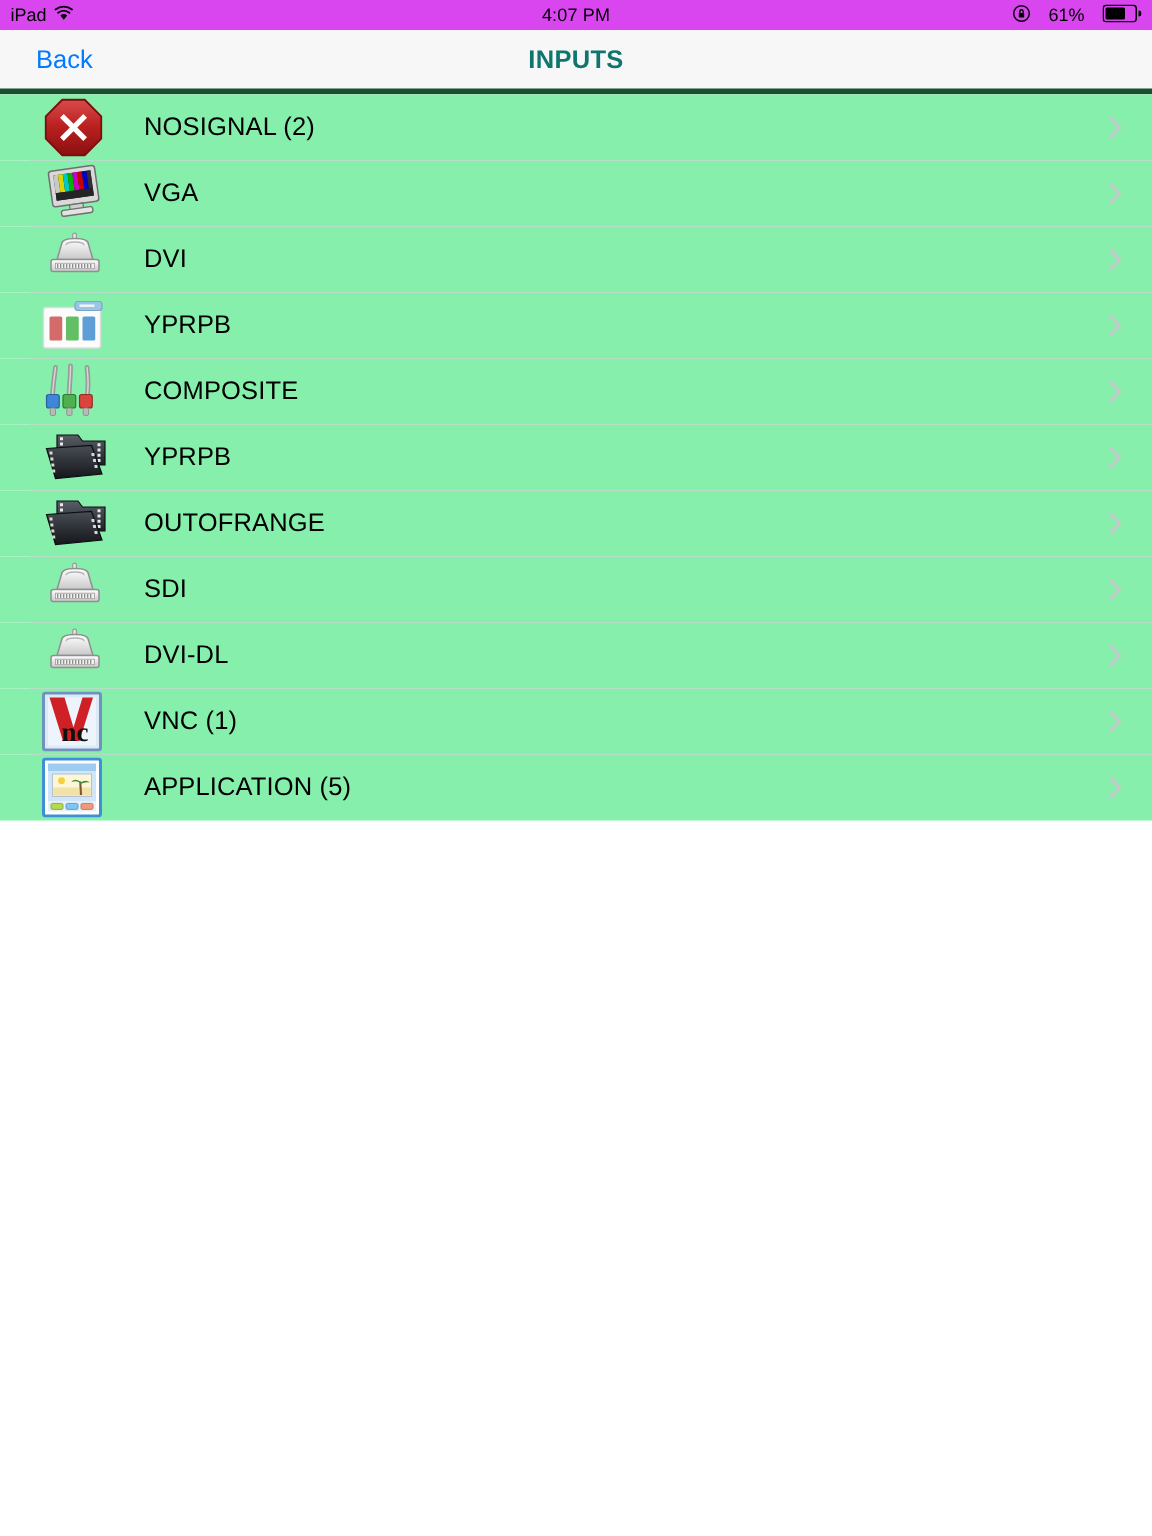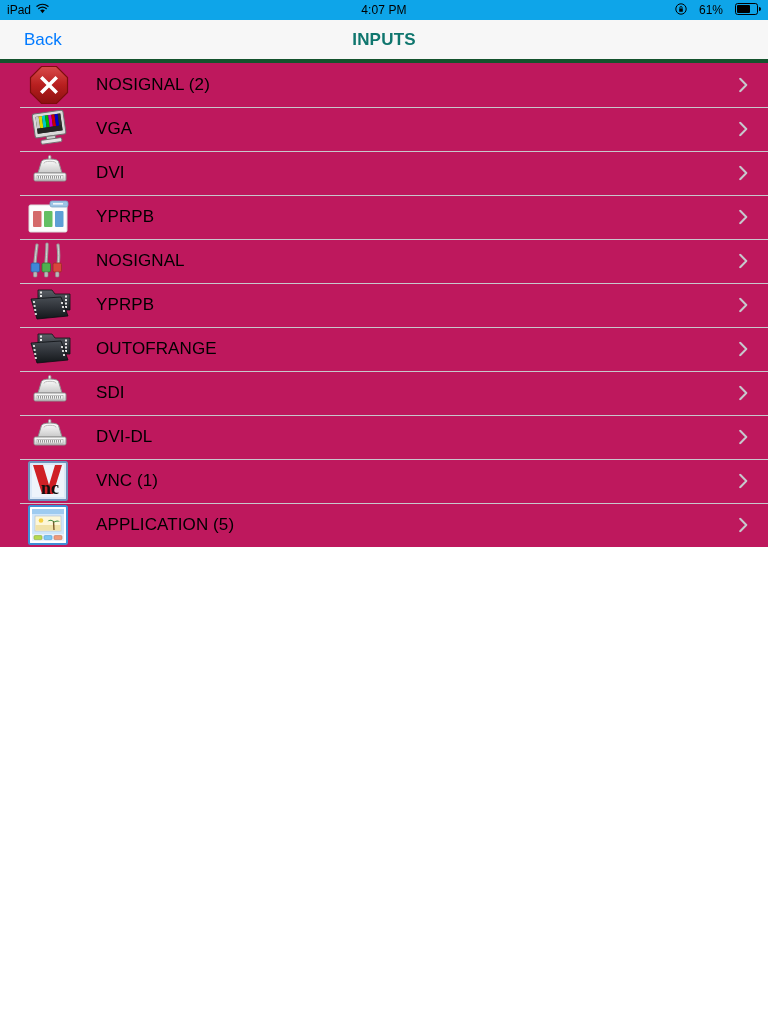--- a/index.html
+++ b/index.html
@@ -17,21 +17,21 @@
     overflow: hidden;
     background: #ffffff;
   }
 
   
   .statusbar {
     position: absolute;
     top: 0; left: 0;
     width: 768px;
     height: 20px;
-    background: #0ea5e9;
+    background: #d946ef;
     display: flex;
     align-items: center;
     font-size: 12px;
     color: #000;
     padding: 8px 7px;
   }
   .sb-left { display: flex; align-items: center; gap: 5px; flex: 0 0 auto; }
   .sb-center {
     position: absolute;
     left: 0; right: 0;
@@ -92,21 +92,21 @@
     position: absolute;
     top: 63px; left: 0;
     width: 768px;
     background: #ffffff;
   }
   .row {
     position: relative;
     height: 44px;
     display: flex;
     align-items: center;
-    background: #be185d;
+    background: #86efac;
     cursor: pointer;
   }
   .row + .row::before {
     content: "";
     position: absolute;
     top: 0; left: 20px; right: 0;
     height: 1px;
     background: #c8c7cc;
   }
   .row-icon {
@@ -300,21 +300,21 @@
           <path d="M30 4 C31 12 31 18 30 24" stroke="#d6d6d6"></path>
         </g>
         <rect x="3" y="22" width="8.5" height="9" rx="1.5" fill="#3f86d8" stroke="#2a5f9e" stroke-width="0.8"></rect>
         <rect x="14" y="22" width="8.5" height="9" rx="1.5" fill="#4fb04f" stroke="#2f7a2f" stroke-width="0.8"></rect>
         <rect x="25" y="22" width="8.5" height="9" rx="1.5" fill="#d9453d" stroke="#9c2a24" stroke-width="0.8"></rect>
         <rect x="5.5" y="31" width="3.5" height="5" rx="1" fill="#b9b9b9" stroke="#8d8d8d" stroke-width="0.6"></rect>
         <rect x="16.5" y="31" width="3.5" height="5" rx="1" fill="#b9b9b9" stroke="#8d8d8d" stroke-width="0.6"></rect>
         <rect x="27.5" y="31" width="3.5" height="5" rx="1" fill="#b9b9b9" stroke="#8d8d8d" stroke-width="0.6"></rect>
       </svg>
         </span>
-        <span class="row-label">NOSIGNAL</span>
+        <span class="row-label">COMPOSITE</span>
         <span class="chevron">
           <svg width="9" height="15" viewBox="0 0 9 15">
     <path d="M1.2 1.2 L7.3 7.5 L1.2 13.8" fill="none" stroke="#c7c7cc" stroke-width="2" stroke-linecap="round" stroke-linejoin="round"></path>
   </svg>
         </span>
       </div>
       <div class="row">
         <span class="row-icon">
           <svg class="ic" width="46" height="38" viewBox="0 0 46 38">
         <defs>

